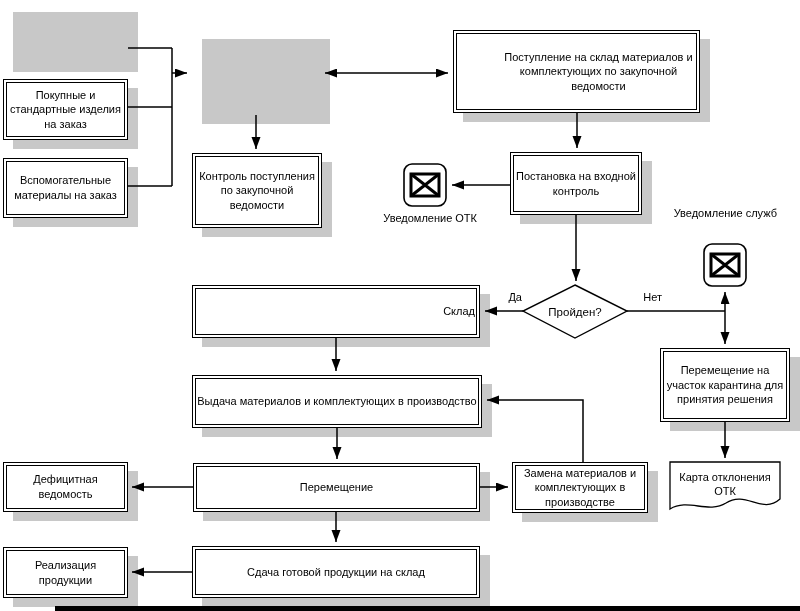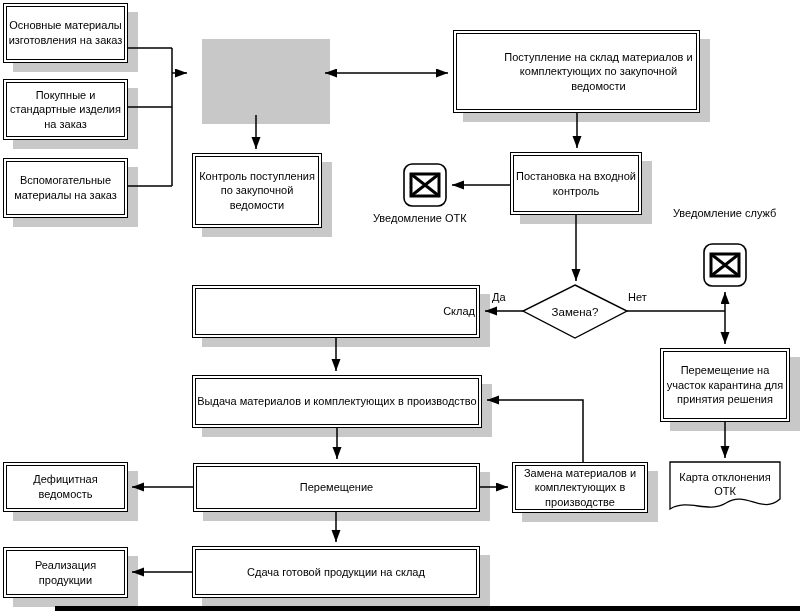--- a/index.html
+++ b/index.html
@@ -12,21 +12,21 @@
     position:absolute;background:#fff;border:1px solid #000;box-sizing:border-box;
     display:flex;align-items:center;justify-content:center;text-align:center;
     font-size:11px;line-height:1.32;padding:2px 4px;
   }
   .dbl::after{
     content:"";position:absolute;left:2px;top:2px;right:2px;bottom:2px;
     border:1px solid #000;pointer-events:none;
   }
   .node span{position:relative;z-index:2;display:block;}
   .floating-label{
-    position:absolute;font-size:11px;line-height:1.3;text-align:left;
+    position:absolute;font-size:11px;line-height:1.3;text-align:right;
   }
   .env{position:absolute;width:46px;height:46px;}
   .diamond-label{
     position:absolute;left:523px;top:285px;width:104px;height:53px;
     display:flex;align-items:center;justify-content:center;font-size:11.5px;
   }
   .doc-label{
     position:absolute;left:668px;top:466px;width:114px;height:36px;
     display:flex;align-items:center;justify-content:center;text-align:center;
     font-size:11px;line-height:1.3;
@@ -89,23 +89,20 @@
       <path d="M336 512 V542" marker-end="url(#arr)"></path>
       <path d="M192 572 H132" marker-end="url(#arr)"></path>
       <path d="M725 422 V458" marker-end="url(#arr)"></path>
     </g>
 
     <polygon points="575,285 627,311 575,338 523,311" fill="#fff" stroke="#000" stroke-width="1.4"></polygon>
 
     <path d="M670 462 H780 V499 C762 515 746 490 726 503 C708 514 688 498 670 509 Z" fill="#fff" stroke="#000" stroke-width="1.3"></path>
   </svg>
 
-  <div class="node dbl" style="left:3px;top:3px;width:125px;height:60px;">
-    <span>Основные материалы изготовления на заказ</span>
-  </div>
 
   <div class="node dbl" style="left:3px;top:79px;width:125px;height:61px;">
     <span>Покупные и стандартные изделия на заказ</span>
   </div>
 
   <div class="node dbl" style="left:3px;top:158px;width:125px;height:60px;">
     <span>Вспомогательные материалы на заказ</span>
   </div>
 
 
@@ -146,21 +143,21 @@
   </div>
 
   <div class="node dbl" style="left:192px;top:546px;width:288px;height:52px;">
     <span>Сдача готовой продукции на склад</span>
   </div>
 
   <div class="node dbl" style="left:3px;top:547px;width:125px;height:51px;">
     <span>Реализация продукции</span>
   </div>
 
-  <div class="diamond-label">Замена?</div>
+  <div class="diamond-label">Пройден?</div>
 
   <div class="floating-label" style="left:492px;top:290px;width:30px;">Да</div>
   <div class="floating-label" style="left:628px;top:290px;width:34px;">Нет</div>
 
   <div class="env" style="left:402px;top:162px;">
     <svg width="46" height="46" viewBox="0 0 46 46" xmlns="http://www.w3.org/2000/svg">
       <rect x="2" y="2" width="42" height="42" rx="8" fill="#fff" stroke="#000" stroke-width="1.6"></rect>
       <rect x="9" y="12" width="28" height="22" fill="#fff" stroke="#000" stroke-width="3"></rect>
       <path d="M9 12 L37 34 M37 12 L9 34" stroke="#000" stroke-width="3" fill="none"></path>
     </svg>

